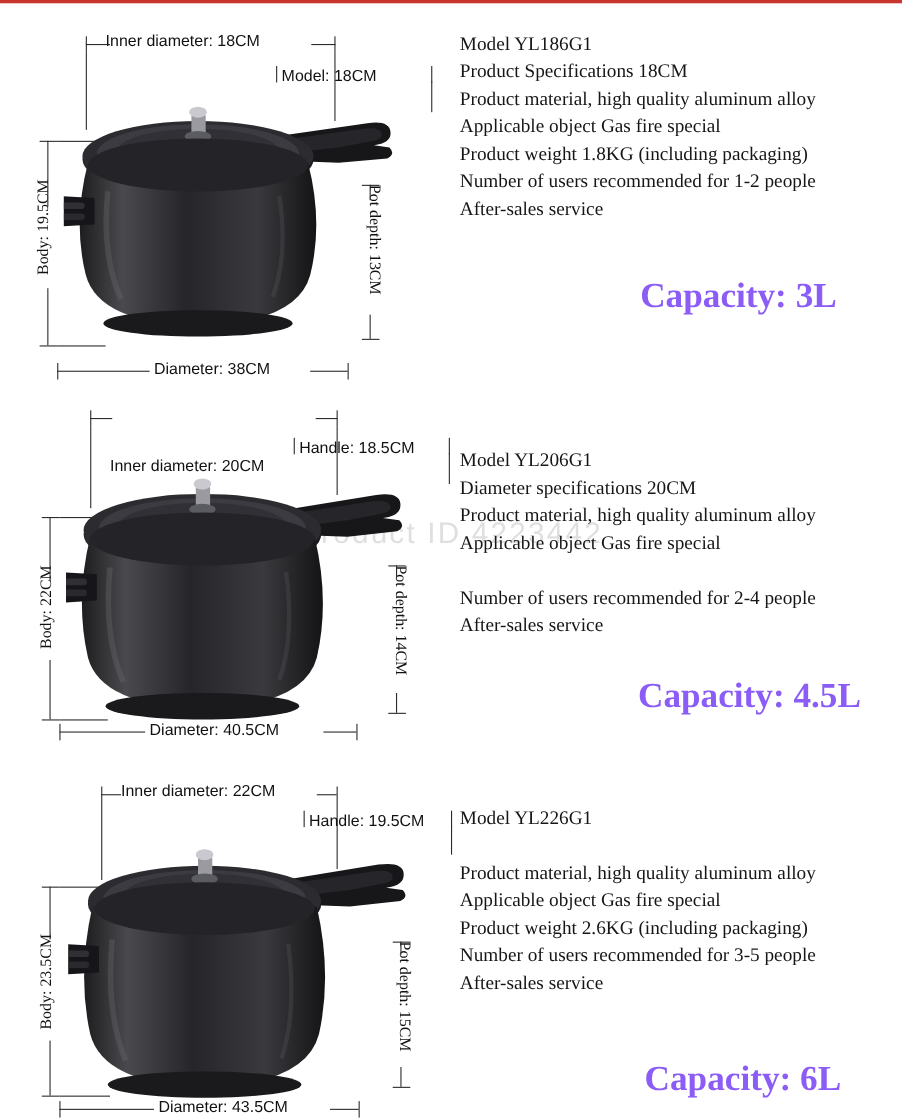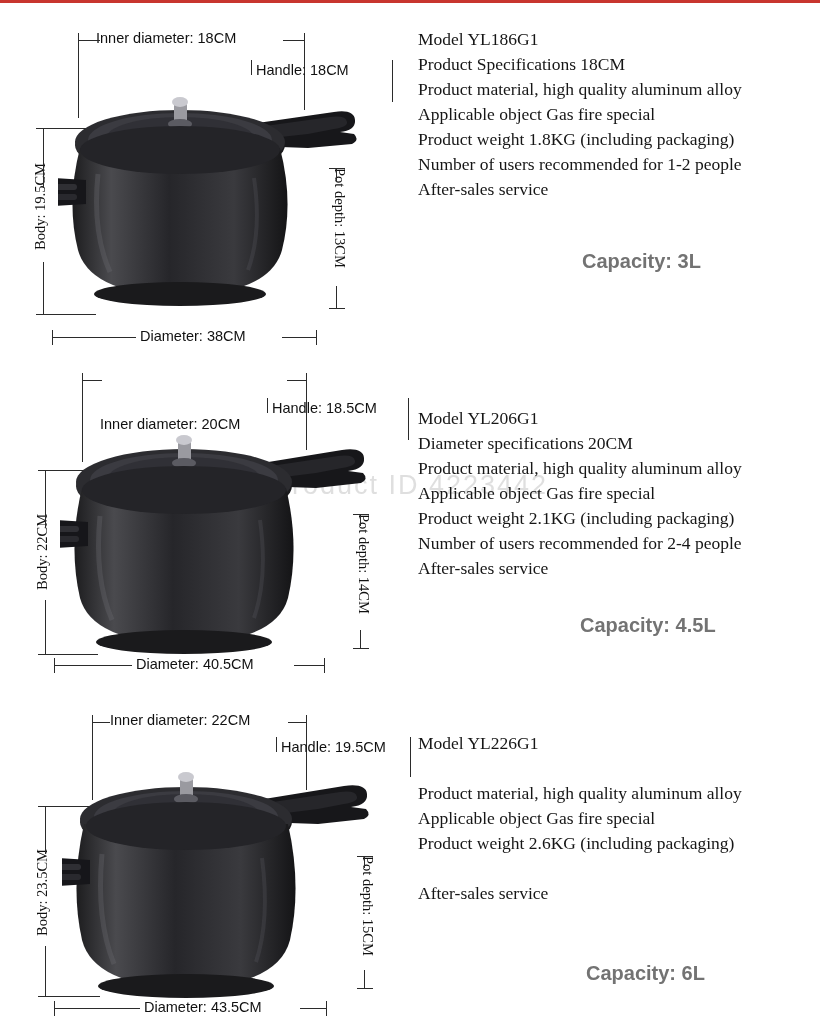--- a/index.html
+++ b/index.html
@@ -45,24 +45,24 @@
   .spec {
     position: absolute;
     font-family: "Liberation Serif", serif;
     font-size: 17.5px;
     line-height: 25.5px;
     color: #161616;
     white-space: nowrap;
   }
   .capacity {
     position: absolute;
-    font-family: Liberation Sans, sans-serif;
+    font-family: Liberation Serif, serif;
     font-weight: bold;
-    font-size: 20px;
-    color: #737373;
+    font-size: 32px;
+    color: #8b5cf6;
     white-space: nowrap;
   }
   
   .dim-label {
     position: absolute;
     font-family: Liberation Sans, sans-serif;
     font-size: 14.5px;
     color: #111;
     white-space: nowrap;
   }
@@ -111,21 +111,21 @@
 <div class="block" style="top:0;height:352px;">
 
   <div class="dim-label" style="left:96px; top:30px;">Inner diameter: 18CM</div>
   <div class="line-h" style="left:78px; top:40px; width:22px;"></div>
   <div class="line-h" style="left:283px; top:40px; width:22px;"></div>
   <div class="tick-v" style="left:78px; top:33px; height:15px;"></div>
   <div class="tick-v" style="left:304px; top:33px; height:15px;"></div>
   <div class="line-v" style="left:78px; top:48px; height:70px;"></div>
   <div class="line-v" style="left:304px; top:48px; height:62px;"></div>
 
-  <div class="dim-label" style="left:256px; top:62px;">Handle: 18CM</div>
+  <div class="dim-label" style="left:256px; top:62px;">Model: 18CM</div>
   <div class="tick-v" style="left:251px; top:60px; height:15px;"></div>
   <div class="tick-v" style="left:392px; top:60px; height:15px;"></div>
   <div class="line-v" style="left:392px; top:74px; height:28px;"></div>
 
   <div class="vert rot-up" style="left:32px; top:250px;">Body: 19.5CM</div>
   <div class="line-v" style="left:43px; top:128px; height:60px;"></div>
   <div class="line-v" style="left:43px; top:262px; height:52px;"></div>
   <div class="tick-h" style="left:36px; top:128px; width:16px;"></div>
   <div class="tick-h" style="left:36px; top:314px; width:16px;"></div>
   <div class="line-h" style="left:52px; top:128px; width:36px;"></div>
@@ -265,21 +265,20 @@
     <ellipse cx="124" cy="222" rx="88" ry="12" fill="#1a1a1c"></ellipse>
     <path d="M28 102 L-6 100 Q-16 100 -16 108 L-16 120 Q-16 128 -6 128 L28 126 Z" fill="#16161a"></path>
     <rect x="-9" y="106" width="28" height="6" rx="3" fill="#3a3a40" opacity="0.7"></rect>
     <rect x="-9" y="116" width="28" height="6" rx="3" fill="#3a3a40" opacity="0.55"></rect>
   </svg>
 
   <div class="spec" style="left:418px; top:54px;">Model YL206G1</div>
   <div class="spec" style="left:418px; top:79px;">Diameter specifications 20CM</div>
   <div class="spec" style="left:418px; top:104px;">Product material, high quality aluminum alloy</div>
   <div class="spec" style="left:418px; top:129px;">Applicable object Gas fire special</div>
-  <div class="spec" style="left:418px; top:154px;">Product weight 2.1KG (including packaging)</div>
   <div class="spec" style="left:418px; top:179px;">Number of users recommended for 2-4 people</div>
   <div class="spec" style="left:418px; top:204px;">After-sales service</div>
   <div class="capacity" style="left:580px; top:262px;">Capacity: 4.5L</div>
 </div>
 
 <div class="block" style="top:688px;height:329px;">
 
   <div class="dim-label" style="left:110px; top:24px;">Inner diameter: 22CM</div>
   <div class="line-h" style="left:92px; top:34px; width:18px;"></div>
   <div class="line-h" style="left:288px; top:34px; width:18px;"></div>
@@ -347,15 +346,16 @@
     <ellipse cx="124" cy="228" rx="88" ry="12" fill="#1a1a1c"></ellipse>
     <path d="M28 102 L-6 100 Q-16 100 -16 108 L-16 120 Q-16 128 -6 128 L28 126 Z" fill="#16161a"></path>
     <rect x="-9" y="106" width="28" height="6" rx="3" fill="#3a3a40" opacity="0.7"></rect>
     <rect x="-9" y="116" width="28" height="6" rx="3" fill="#3a3a40" opacity="0.55"></rect>
   </svg>
 
   <div class="spec" style="left:418px; top:43px;">Model YL226G1</div>
   <div class="spec" style="left:418px; top:93px;">Product material, high quality aluminum alloy</div>
   <div class="spec" style="left:418px; top:118px;">Applicable object Gas fire special</div>
   <div class="spec" style="left:418px; top:143px;">Product weight 2.6KG (including packaging)</div>
+  <div class="spec" style="left:418px; top:168px;">Number of users recommended for 3-5 people</div>
   <div class="spec" style="left:418px; top:193px;">After-sales service</div>
   <div class="capacity" style="left:586px; top:274px;">Capacity: 6L</div>
 </div>
 
 </body></html>

